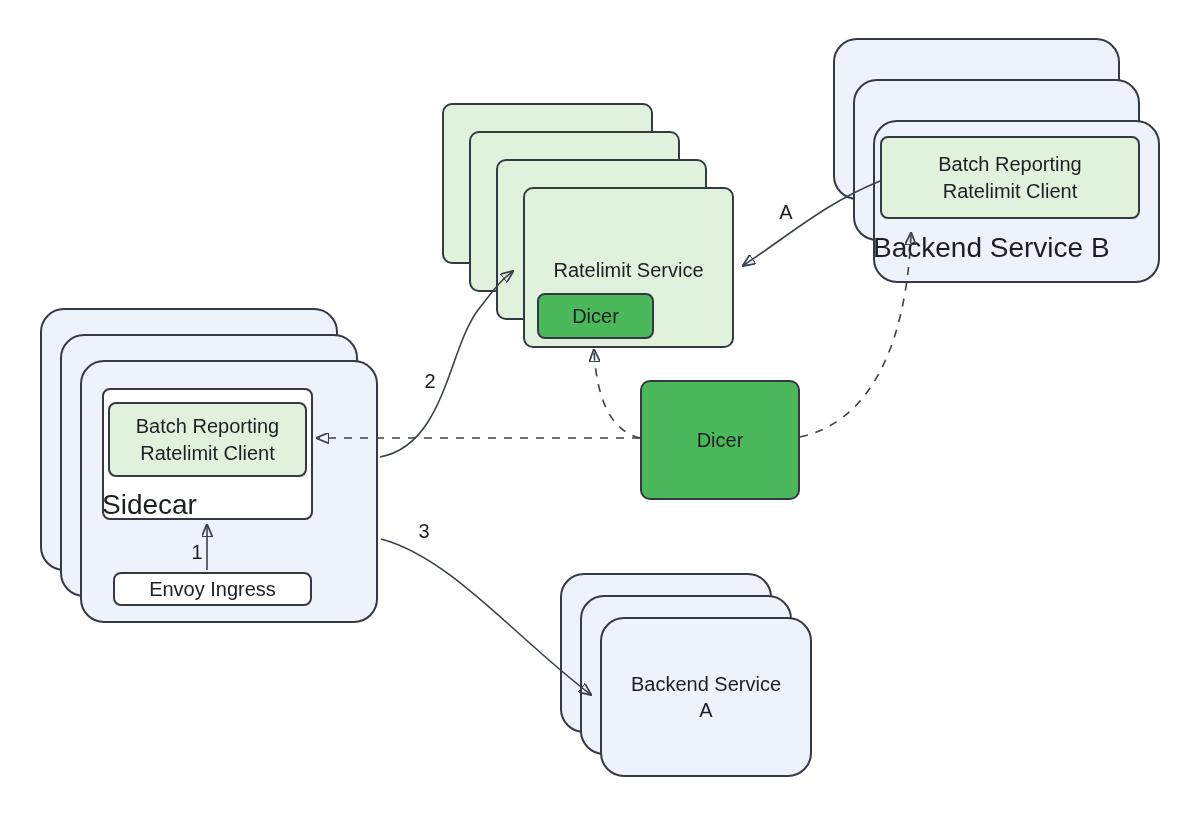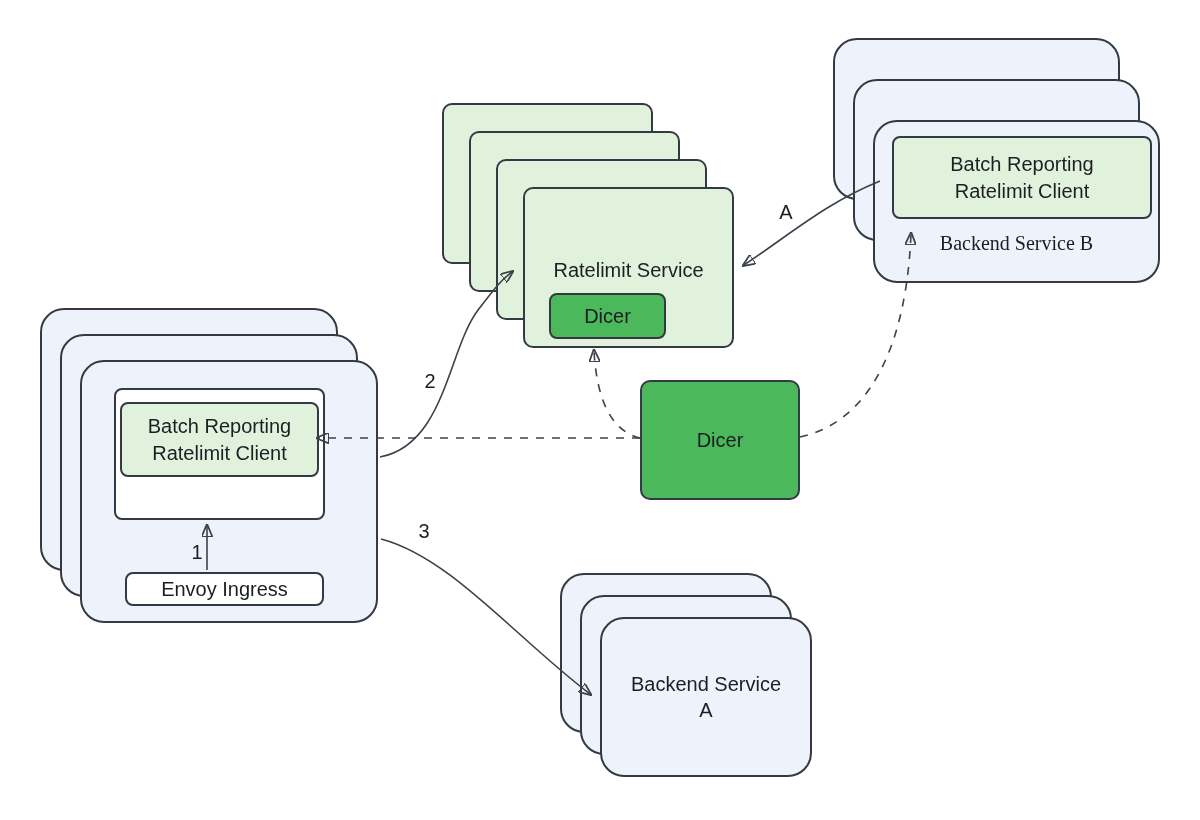--- a/index.html
+++ b/index.html
@@ -9,26 +9,25 @@
   }
   .card{
     position:absolute;box-sizing:border-box;
     border:2px solid #333a44;border-radius:10px;
     display:flex;align-items:center;justify-content:center;text-align:center;
   }
   .blue{background:#edf2fb;border-radius:24px;}
   .lgreen{background:#e1f2dc;}
   .green{background:#4cb85c;}
   .white{background:#ffffff;}
-  .r8{border-radius:8px;margin-left:12px;}
+  .r8{border-radius:8px;}
   .label{font-size:20px;line-height:1.32;white-space:pre-line;}
   .abs-label{
-    position:absolute;font-size:20px;text-align:center;line-height:1.3;
+    position:absolute;font-size:28px;line-height:1.3;
     white-space:pre-line;
-    font-family:Liberation Serif, serif;
   }
   .edge-label{
     position:absolute;font-size:20px;line-height:1;z-index:30;
   }
   svg.edges{
     position:absolute;left:0;top:0;z-index:20;pointer-events:none;
   }
   svg.edges path{fill:none;stroke:#3a424c;stroke-width:1.6px;}
   svg.edges path.dashed{stroke-dasharray:8 8;}
 </style>
@@ -39,20 +38,21 @@
 
   <div class="card blue" style="left:40px;top:308px;width:298px;height:263px;"></div>
   <div class="card blue" style="left:60px;top:334px;width:298px;height:263px;"></div>
   <div class="card blue" style="left:80px;top:360px;width:298px;height:263px;"></div>
 
   <div class="card white r8" style="left:102px;top:388px;width:211px;height:132px;"></div>
   <div class="card lgreen r8" style="left:108px;top:402px;width:199px;height:75px;">
     <span class="label">Batch Reporting
 Ratelimit Client</span>
   </div>
+  <div class="abs-label" style="left:102px;top:487px;width:211px;">Sidecar</div>
   <div class="card white r8" style="left:113px;top:572px;width:199px;height:34px;">
     <span class="label">Envoy Ingress</span>
   </div>
 
   <div class="card lgreen" style="left:442px;top:103px;width:211px;height:161px;">
     <span class="label">Ratelimit Service</span>
   </div>
   <div class="card lgreen" style="left:469px;top:131px;width:211px;height:161px;">
     <span class="label">Ratelimit Service</span>
   </div>

